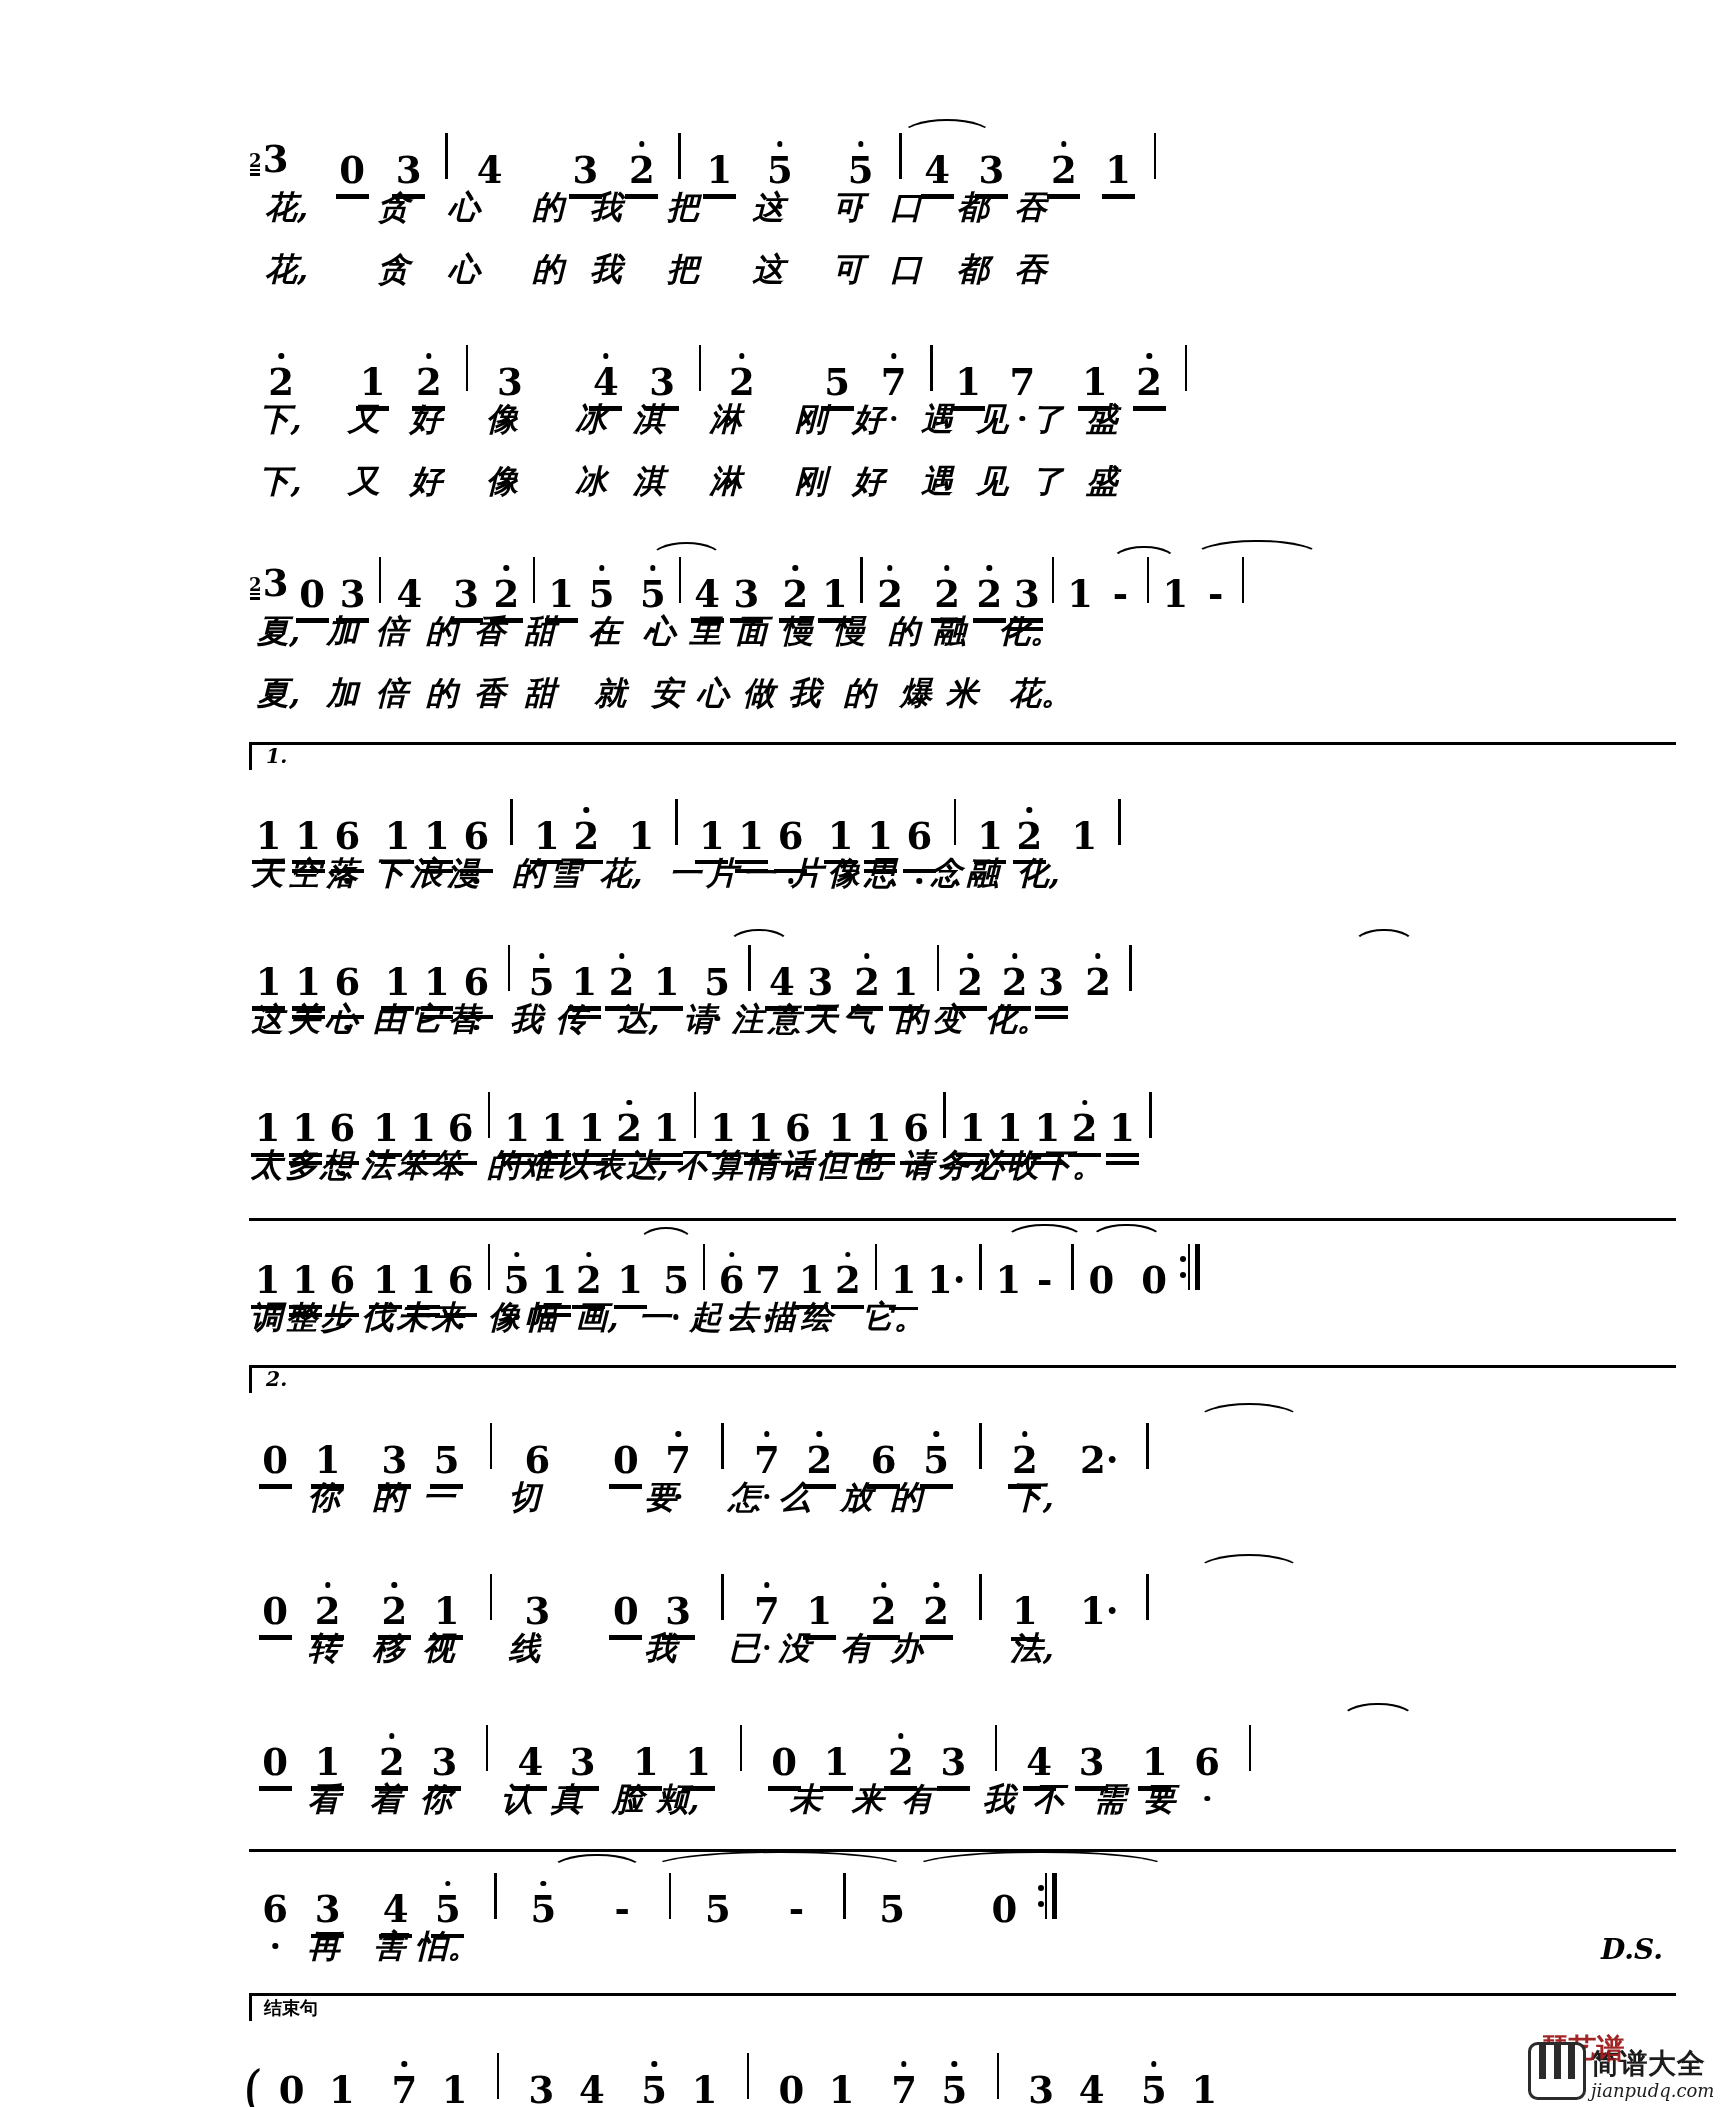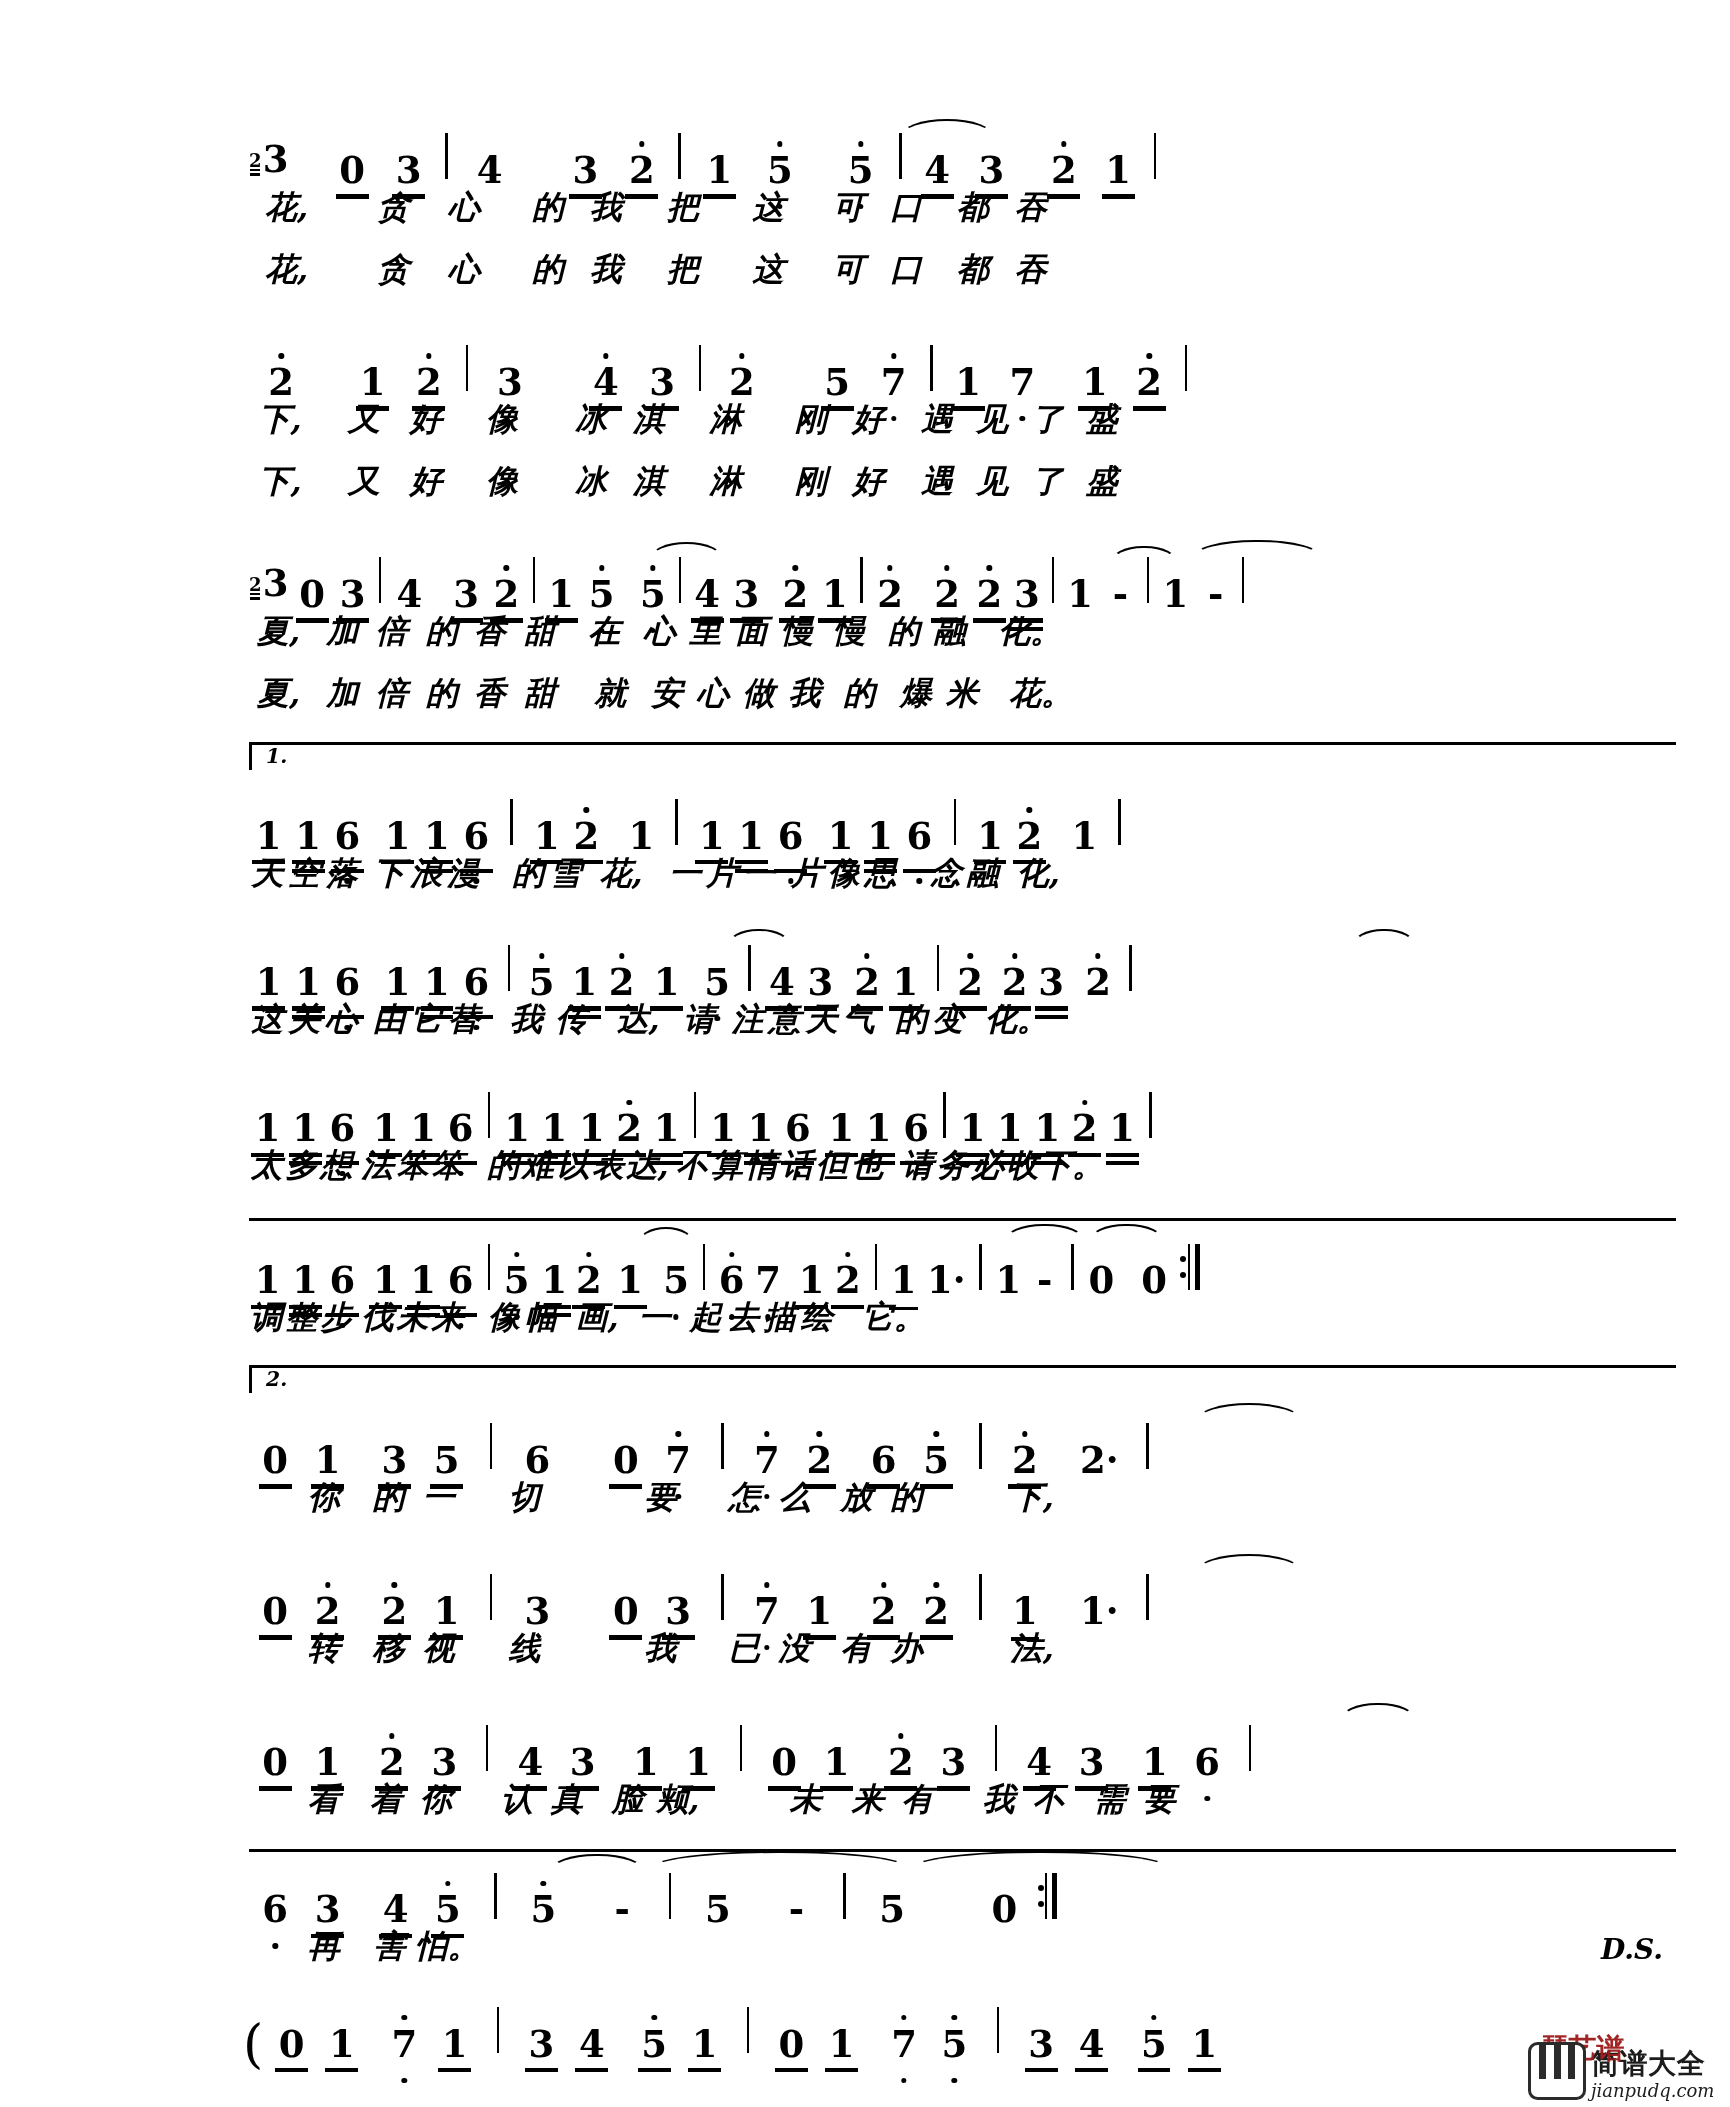--- a/index.html
+++ b/index.html
@@ -870,20 +870,25 @@
     <div class="lyricline" style="position:relative">
       <span class="sp" style="width:50px"></span>
       <span class="ly" style="width:50px">再</span>
       <span class="sp" style="width:15.6px"></span>
       <span class="ly" style="width:50px">害</span>
       <span class="ly" style="width:66px">怕。</span>
       <span class="ds" style="top:4.8px;right:67px;">D.S.</span>
     </div>
   </div>
 
+  <div class="volta" style="margin-top:2.4px;height:44px;">
+    <div class="voltaline"></div>
+    <div class="voltahook"></div>
+    <div class="voltalabel cn">结束句</div>
+  </div>
 
   <div class="system" style="margin-top:1.2px;">
     <div class="staffline" style="padding-left:240px;">
       <span class="n paren" style="width:24px">(</span>
       <span class="n" style="width:48px"><span class="g b1">0</span></span>
       <span class="n" style="width:48px"><span class="g b1">1</span></span>
       <span class="sp" style="width:12px"></span>
       <span class="n" style="width:48px"><span class="g b1 dhigh dlow">7</span></span>
       <span class="n" style="width:48px"><span class="g b1">1</span></span>
       <span class="bar" style="margin:0 17px 9.6px 17px"></span>

